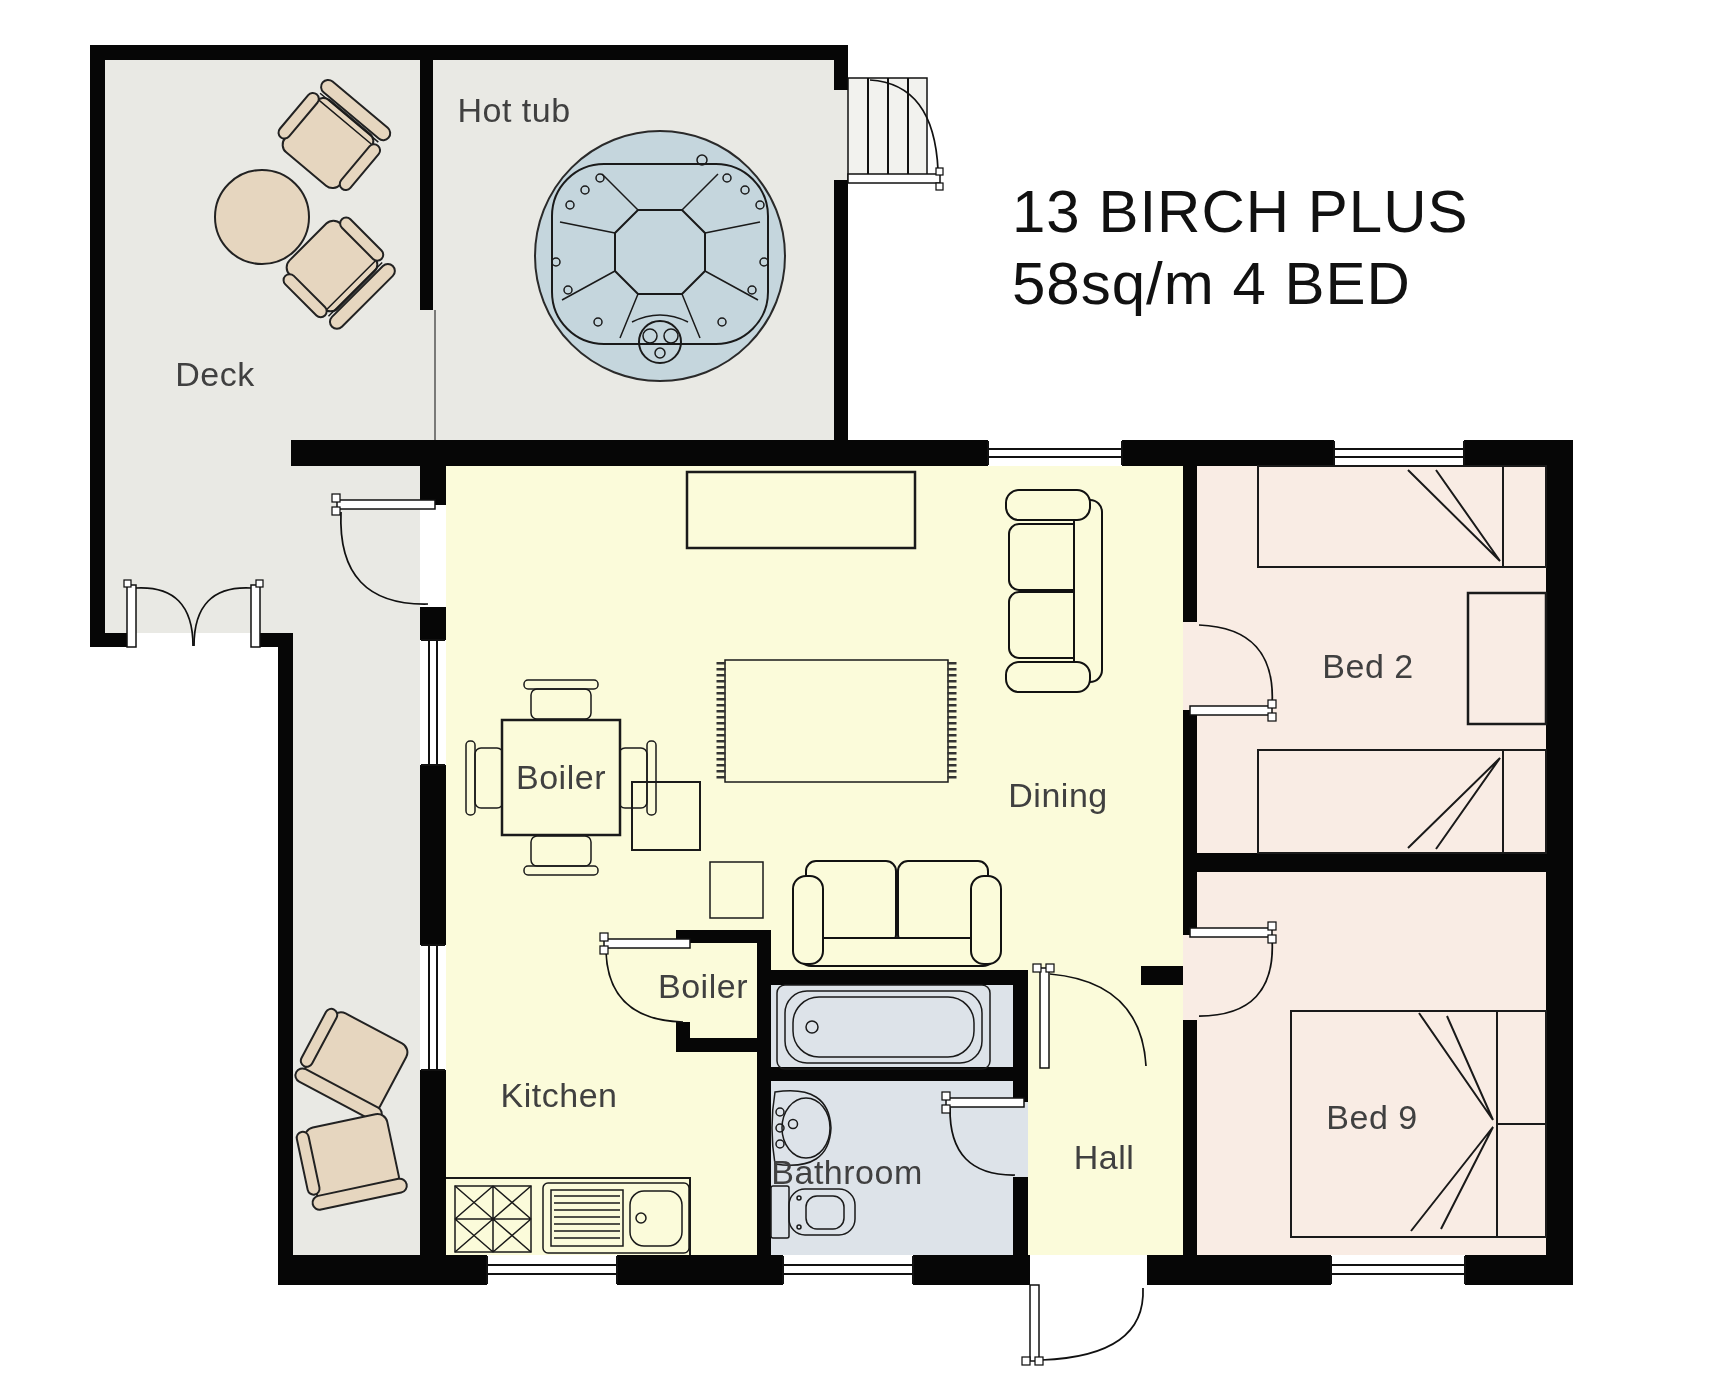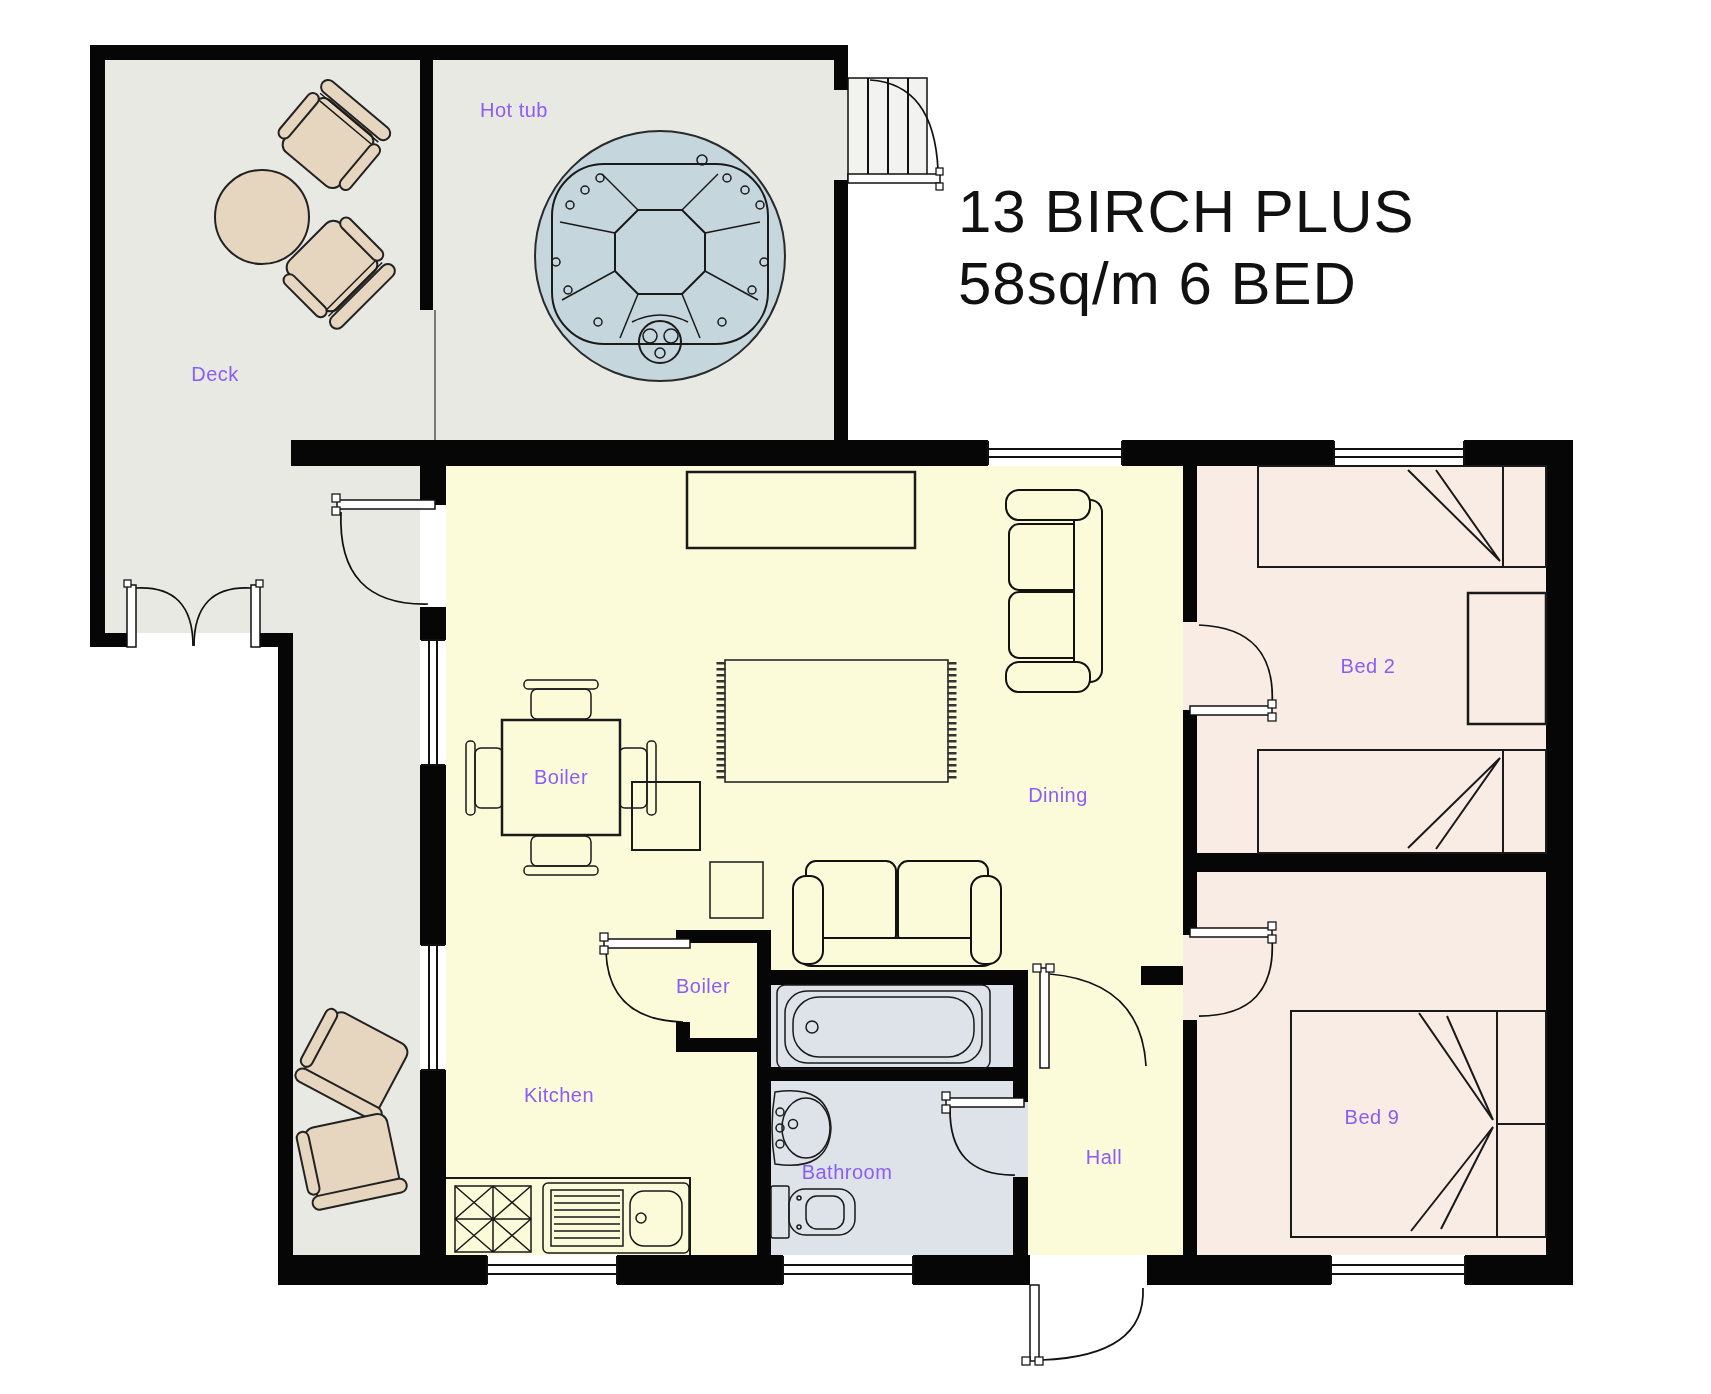--- a/index.html
+++ b/index.html
@@ -13,24 +13,24 @@
     --line:#1a1a1a;
   }
   html,body{margin:0;padding:0;background:#ffffff;}
   #plan{
     position:relative;width:1711px;height:1394px;background:#ffffff;
     font-family:"Liberation Sans", sans-serif;overflow:hidden;
   }
   #plan svg{position:absolute;left:0;top:0;}
   .room-label{
     position:absolute;transform:translate(-50%,-50%);
-    font-size:20px;color:#8b5cf6;white-space:nowrap;letter-spacing:.5px;text-align:right;
+    font-size:34px;color:#404040;white-space:nowrap;letter-spacing:.5px;text-align:right;
   }
   .plan-title{
-    position:absolute;left:958px;top:176px;color:#111;
+    position:absolute;left:1012px;top:176px;color:#111;
     font-size:60px;line-height:1.2;letter-spacing:1px;white-space:nowrap;
   }
   
   .wall{fill:var(--wall);stroke:none;}
   .win{fill:#ffffff;stroke:none;}
   .winline{stroke:#111;stroke-width:2;fill:none;}
   .o{fill:none;stroke:var(--line);stroke-width:2;}
   .o15{fill:none;stroke:var(--line);stroke-width:1.5;}
   .o25{fill:none;stroke:var(--line);stroke-width:2.5;}
   .leaf{fill:#ffffff;stroke:#111;stroke-width:1.5;}
@@ -385,21 +385,21 @@
     <rect x="1291" y="1011" width="255" height="226"></rect>
     <line x1="1497" y1="1011" x2="1497" y2="1237"></line>
     <line x1="1497" y1="1124" x2="1546" y2="1124"></line>
     <polyline points="1419,1013 1493,1120 1447,1016"></polyline>
     <polyline points="1411,1231 1493,1127 1441,1229"></polyline>
   </g>
 </svg>
 
   <div class="plan-title">
     <div>13 BIRCH PLUS</div>
-    <div>58sq/m 6 BED</div>
+    <div>58sq/m 4 BED</div>
   </div>
 
   <div class="room-label" style="left:514px;top:110px">Hot tub</div>
   <div class="room-label" style="left:215px;top:374px">Deck</div>
   <div class="room-label" style="left:561px;top:777px">Boiler</div>
   <div class="room-label" style="left:1058px;top:795px">Dining</div>
   <div class="room-label" style="left:559px;top:1095px">Kitchen</div>
   <div class="room-label" style="left:703px;top:986px">Boiler</div>
   <div class="room-label" style="left:847px;top:1172px">Bathroom</div>
   <div class="room-label" style="left:1104px;top:1157px">Hall</div>

